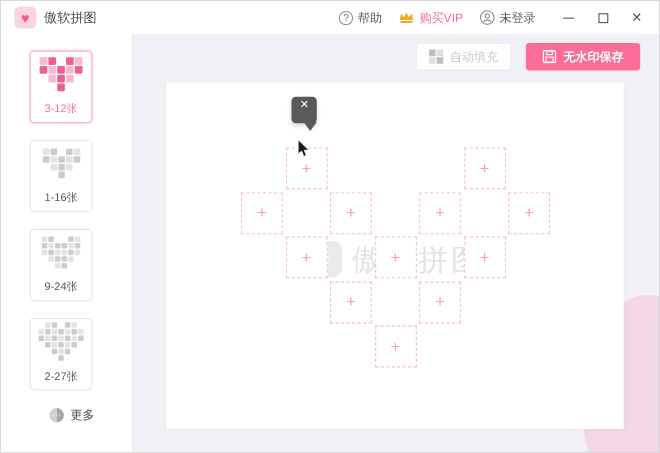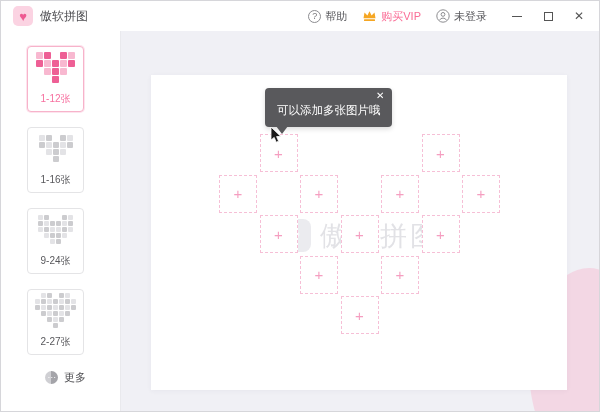--- a/index.html
+++ b/index.html
@@ -130,21 +130,21 @@
               <div style="width: 7px; height: 7px; background: rgb(248, 184, 208);"></div>
               <div style="width: 7px; height: 7px; background: rgb(238, 95, 149);"></div>
               <div style="width: 7px; height: 7px; background: rgb(248, 184, 208);"></div>
               <div style="width: 7px; height: 7px; background: transparent;"></div>
               <div style="width: 7px; height: 7px; background: transparent;"></div>
               <div style="width: 7px; height: 7px; background: transparent;"></div>
               <div style="width: 7px; height: 7px; background: rgb(238, 95, 149);"></div>
               <div style="width: 7px; height: 7px; background: transparent;"></div>
               <div style="width: 7px; height: 7px; background: transparent;"></div>
             </div>
-            <div class="card-label">1-12张</div>
+            <div class="card-label">3-12张</div>
           </div>
           <div class="layout-card">
             <div class="pixel-heart" style="grid-template-columns: repeat(5, 6px); gap: 1px;">
               <div style="width: 6px; height: 6px; background: rgb(227, 227, 230);"></div>
               <div style="width: 6px; height: 6px; background: rgb(204, 204, 207);"></div>
               <div style="width: 6px; height: 6px; background: transparent;"></div>
               <div style="width: 6px; height: 6px; background: rgb(204, 204, 207);"></div>
               <div style="width: 6px; height: 6px; background: rgb(227, 227, 230);"></div>
               <div style="width: 6px; height: 6px; background: rgb(204, 204, 207);"></div>
               <div style="width: 6px; height: 6px; background: rgb(227, 227, 230);"></div>
@@ -250,20 +250,37 @@
       <div class="more-row">
         <span class="more-icon">⋯</span>
         <span class="more-label">更多</span>
       </div>
     </div>
 
     <div class="main">
       <div class="corner-blob"></div>
 
       <div class="toolbar">
+        <div class="tb-btn disabled">
+          <span class="grid-icon">
+              <i></i>
+              <i></i>
+              <i></i>
+              <i></i>
+            </span>
+          <span>自动填充</span>
+        </div>
+        <div class="tb-btn primary">
+          <svg width="13" height="13" viewBox="0 0 13 13">
+            <rect x="1" y="1" width="11" height="11" rx="1.5" fill="none" stroke="#ffffff" stroke-width="1.2"></rect>
+            <rect x="4" y="1.5" width="5" height="3.2" fill="none" stroke="#ffffff" stroke-width="1"></rect>
+            <rect x="3.2" y="7" width="6.6" height="4.4" fill="none" stroke="#ffffff" stroke-width="1"></rect>
+          </svg>
+          <span>无水印保存</span>
+        </div>
       </div>
 
       <div class="canvas">
         <div class="watermark">
           <div class="wm-logo">
             <span class="wm-heart">♥</span>
           </div>
           <span class="wm-text">傲软拼图</span>
         </div>
 
@@ -300,21 +317,20 @@
             </div>
             <div class="ph-cell" style="left: 230px; top: 180.5px; width: 38px; height: 38px;">
               <span class="ph-plus">+</span>
             </div>
             <div class="ph-cell" style="left: 189.5px; top: 221px; width: 38px; height: 38px;">
               <span class="ph-plus">+</span>
             </div>
           </div>
 
         <div class="tooltip">
-          <span>可以添加多张图片哦</span>
           <span class="tooltip-close">✕</span>
           <div class="tooltip-arrow"></div>
         </div>
 
         <svg class="cursor-arrow" width="13" height="17" viewBox="0 0 13 17">
           <path d="M1 0 L1 13 L4.2 10.4 L6.2 15.2 L8.6 14.2 L6.6 9.6 L10.8 9.4 Z" fill="#1a1a1a" stroke="#ffffff" stroke-width="0.8"></path>
         </svg>
       </div>
     </div>
   </div>

